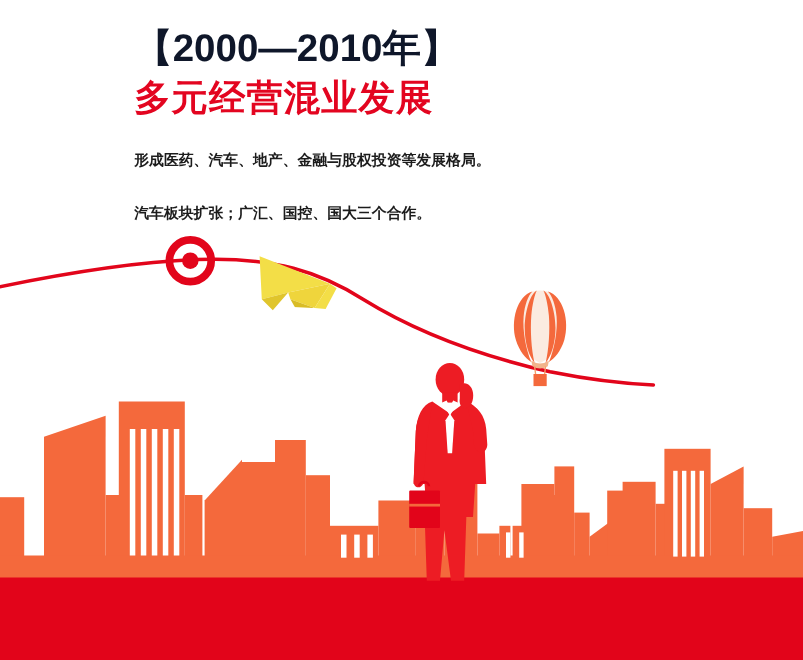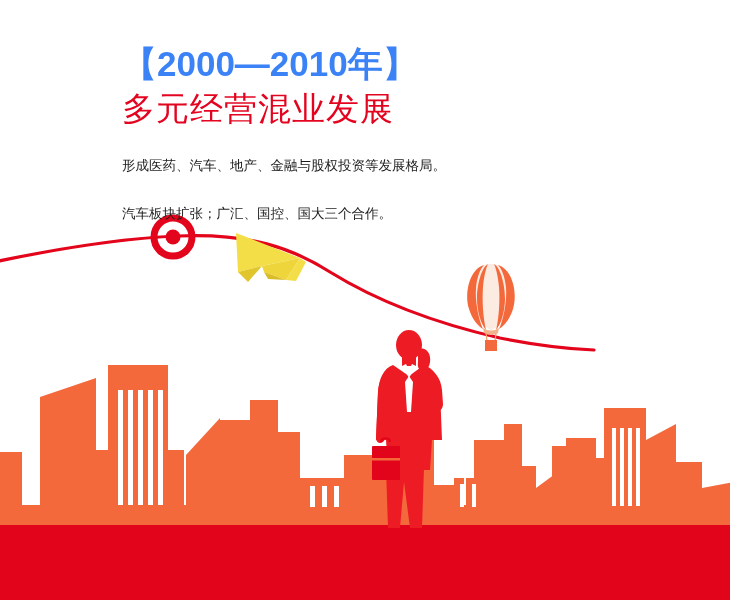--- a/index.html
+++ b/index.html
@@ -21,43 +21,42 @@
     position: absolute;
     left: 122px;
     top: 22px;
     width: 520px;
     z-index: 40;
   }
   .title-line1 {
     font-size: 35px;
     line-height: 44px;
     font-weight: bold;
-    color: #3b82f6;
+    color: #0f172a;
     letter-spacing: 0px;
     white-space: nowrap;
-    margin-top: 20px;
   }
   .title-line2 {
     font-size: 33px;
     line-height: 42px;
-    font-weight: normal;
+    font-weight: bold;
     color: #E30520;
     letter-spacing: 1px;
     white-space: nowrap;
     margin-top: 2px;
   }
   .body-list {
     margin-top: 22px;
   }
   .body-line {
     font-size: 13.5px;
     line-height: 24px;
     color: #1c1c1c;
     white-space: nowrap;
-    font-weight: 400;
+    font-weight: 700;
     margin-top: 24px;
   }
 
   
   .layer {
     position: absolute;
     left: 0;
     top: 0;
     width: 730px;
     height: 600px;

